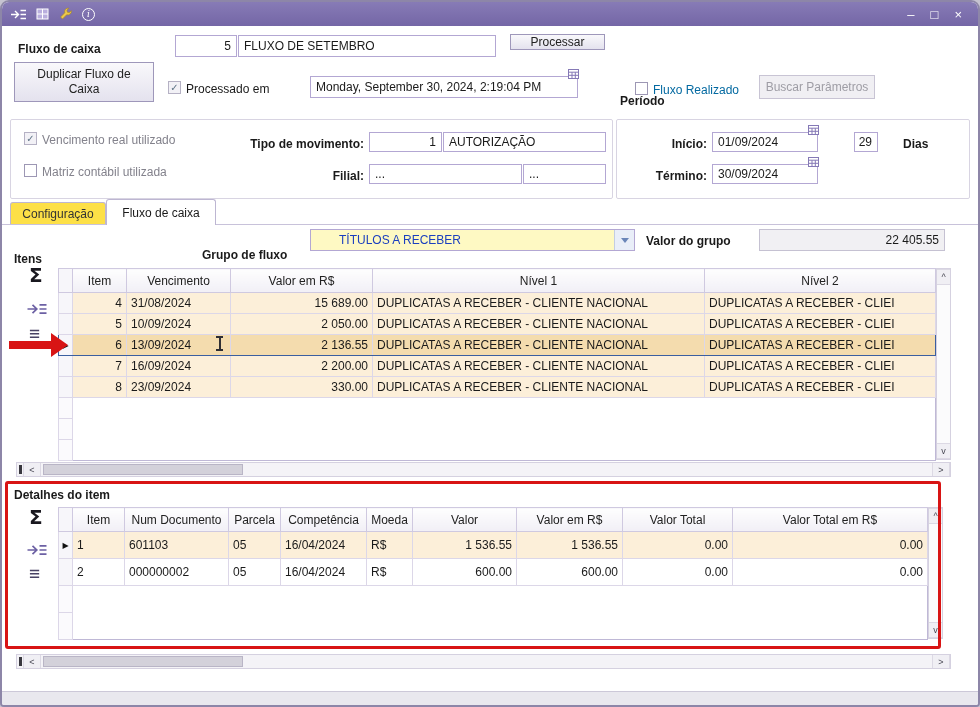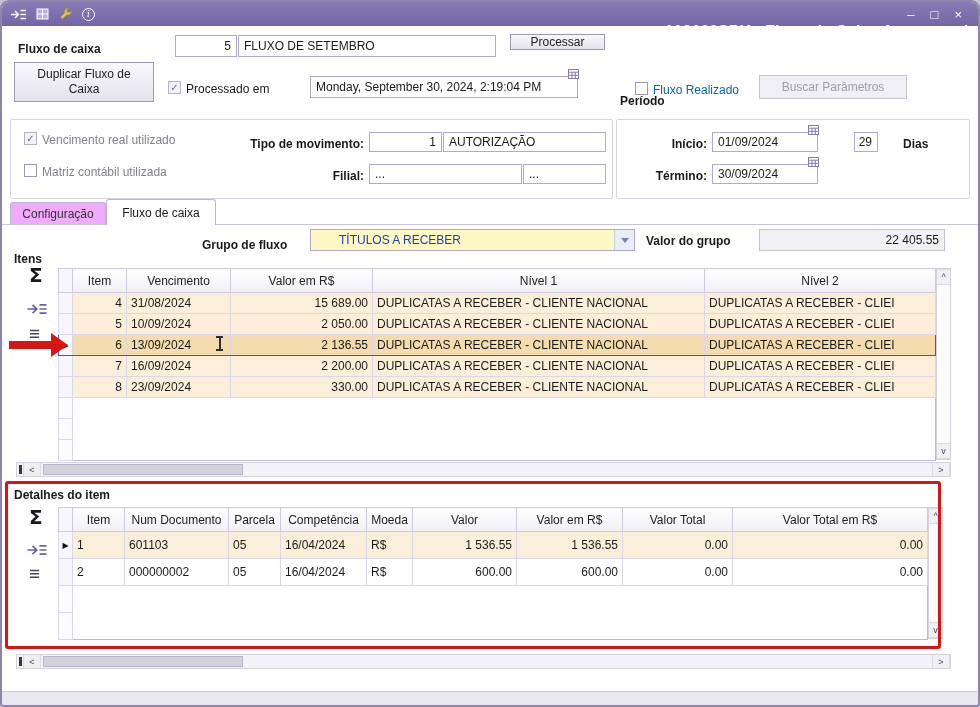--- a/index.html
+++ b/index.html
@@ -5,21 +5,21 @@
   html,body { margin:0; padding:0; }
   body { width:980px; height:707px; background:#c6c3d1; font-family:"Liberation Sans", sans-serif; }
   .window { position:relative; width:980px; height:707px; box-sizing:border-box; background:#fff;
             border:2px solid #8d86a8; border-radius:9px 9px 4px 4px; overflow:hidden; font-size:12px; color:#1a1a1a; }
 
   .titlebar { position:absolute; top:0; left:0; right:0; height:24px;
               background:linear-gradient(var(--titlebar,#877bb6), #7466a6);
               display:flex; align-items:center; padding:0 8px; box-sizing:border-box; }
   .tb-icons { display:flex; gap:9px; align-items:center; z-index:1; }
   .tb-icons span { display:flex; align-items:center; }
-  .tb-title { position:absolute; left:0; right:0; text-align:right; color:#fff; font-weight:bold; font-size:16px;margin-top:36px; }
+  .tb-title { position:absolute; left:0; right:0; text-align:center; color:#fff; font-weight:bold; font-size:12px;margin-top:36px; }
   .tb-controls { margin-left:auto; display:flex; gap:16px; color:#fff; z-index:1; font-size:13px; padding-right:8px; }
   .info-ic { width:13px; height:13px; border:1px solid #fff; border-radius:50%; color:#fff; font-size:9px;
              line-height:11px; text-align:center; font-style:italic; font-family:"DejaVu Serif", serif;
              box-sizing:border-box; display:inline-block; justify-content:center; }
 
   .lbl { position:absolute; white-space:nowrap; }
   .b { font-weight:bold; }
   .gray { color:#83828c; }
   .right { text-align:right; }
 
@@ -34,21 +34,21 @@
 
   .checkbox { position:absolute; width:13px; height:13px; box-sizing:border-box; background:#fff;
               border:1px solid #9d97b4; font-size:10px; line-height:11px; text-align:center; color:#5e7486; }
   .checkbox.checked { background:#f2f1f6; }
   .checkbox.dis { border-color:#b5b1c4; }
 
   .groupbox { position:absolute; border:1px solid #d8d4e2; border-radius:2px; }
 
   .tab { position:absolute; box-sizing:border-box; display:flex; align-items:center; justify-content:center;
          border:1px solid #bdb6d2; border-bottom:none; border-radius:3px 3px 0 0; font-size:12px; }
-  .tab.inactive { background:#f0abfc; color:#333; }
+  .tab.inactive { background:#fde047; color:#333; }
   .tab.active { background:#fff; z-index:2; }
   .tabline { position:absolute; left:0; width:100%; height:1px; background:#c8c2da; }
 
   .combo { position:absolute; box-sizing:border-box; border:1px solid var(--accent-border,#b3a7d3); background:#fef9c3;
            display:flex; align-items:center;padding-left:23px; }
   .combo-text { flex:1; padding:0 5px; color:var(--combo-text,#1b3fbf); overflow:hidden; white-space:nowrap; }
   .combo-btn { width:19px; align-self:stretch; background:#e9eef8; border-left:1px solid #c3cde2;
                display:flex; align-items:center; justify-content:center; }
   .chev { width:0; height:0; border-left:4px solid transparent; border-right:4px solid transparent; border-top:5px solid #6b86b8; }
 
@@ -152,21 +152,21 @@
   <span class="lbl" style="left:184px;top:80px">Processado em</span>
   <div class="field" style="left:308px;top:74px;width:268px;height:22px">
       <span>Monday, September 30, 2024, 2:19:04 PM</span>
     </div>
   <svg class="cal" style="left:566px;top:67px" width="11" height="10" viewBox="0 0 11 10">
       <rect x="0.5" y="0.5" width="10" height="9" fill="#fff" stroke="#8579b6"></rect>
       <path d="M0.5 3.2h10M4 3.2v6.3M7.3 3.2v6.3M0.5 6.3h10" stroke="#8579b6" fill="none"></path>
     </svg>
   <span class="checkbox" style="left:633px;top:80px"></span>
   <span class="lbl" style="left:651px;top:81px;color:#0369a1">Fluxo Realizado</span>
-  <div class="btn disabled" style="left:757px;top:73px;width:148px;height:24px">Buscar Parâmetros</div>
+  <div class="btn disabled" style="left:757px;top:73px;width:116px;height:24px">Buscar Parâmetros</div>
 
   <span class="checkbox checked dis" style="left:22px;top:130px"><span>✓</span></span>
   <span class="lbl gray" style="left:40px;top:131px">Vencimento real utilizado</span>
   <span class="checkbox" style="left:22px;top:162px"></span>
   <span class="lbl gray" style="left:40px;top:163px">Matriz contábil utilizada</span>
   <span class="lbl b right" style="left:240px;top:135px;width:122px">Tipo de movimento:</span>
   <div class="field r" style="left:367px;top:130px;width:73px;height:20px">
       <span>1</span>
     </div>
   <div class="field" style="left:441px;top:130px;width:163px;height:20px">
@@ -198,21 +198,21 @@
     </div>
   <svg class="cal" style="left:806px;top:155px" width="11" height="10" viewBox="0 0 11 10">
       <rect x="0.5" y="0.5" width="10" height="9" fill="#fff" stroke="#8579b6"></rect>
       <path d="M0.5 3.2h10M4 3.2v6.3M7.3 3.2v6.3M0.5 6.3h10" stroke="#8579b6" fill="none"></path>
     </svg>
 
   <div class="tab inactive" style="left:8px;top:200px;width:96px;height:22px">Configuração</div>
   <div class="tab active" style="left:104px;top:197px;width:110px;height:26px">Fluxo de caixa</div>
   <div class="tabline" style="top:222px"></div>
 
-  <span class="lbl b" style="left:200px;top:236px">Grupo de fluxo</span>
+  <span class="lbl b" style="left:200px;top:246px">Grupo de fluxo</span>
   <div class="combo" style="left:308px;top:227px;width:325px;height:22px">
     <span class="combo-text">TÍTULOS A RECEBER</span>
     <span class="combo-btn">
         <span class="chev"></span>
       </span>
   </div>
   <span class="lbl b" style="left:644px;top:232px">Valor do grupo</span>
   <div class="field ro r" style="left:757px;top:227px;width:186px;height:22px">
       <span>22 405.55</span>
     </div>

